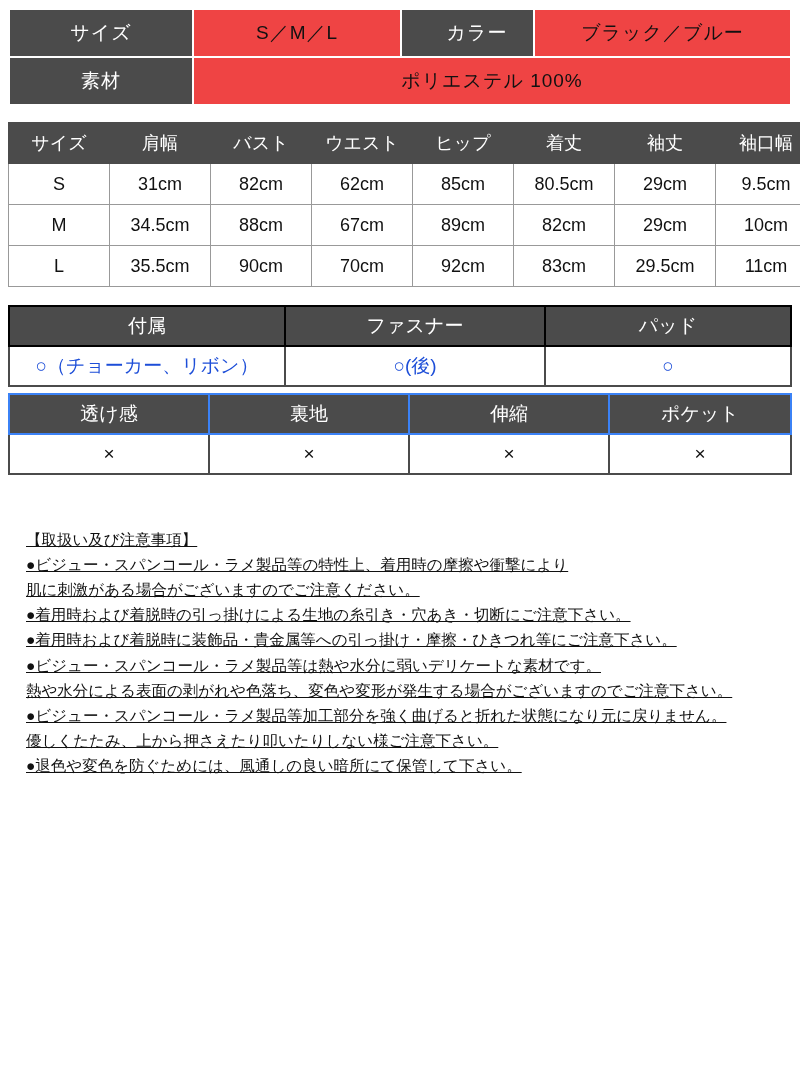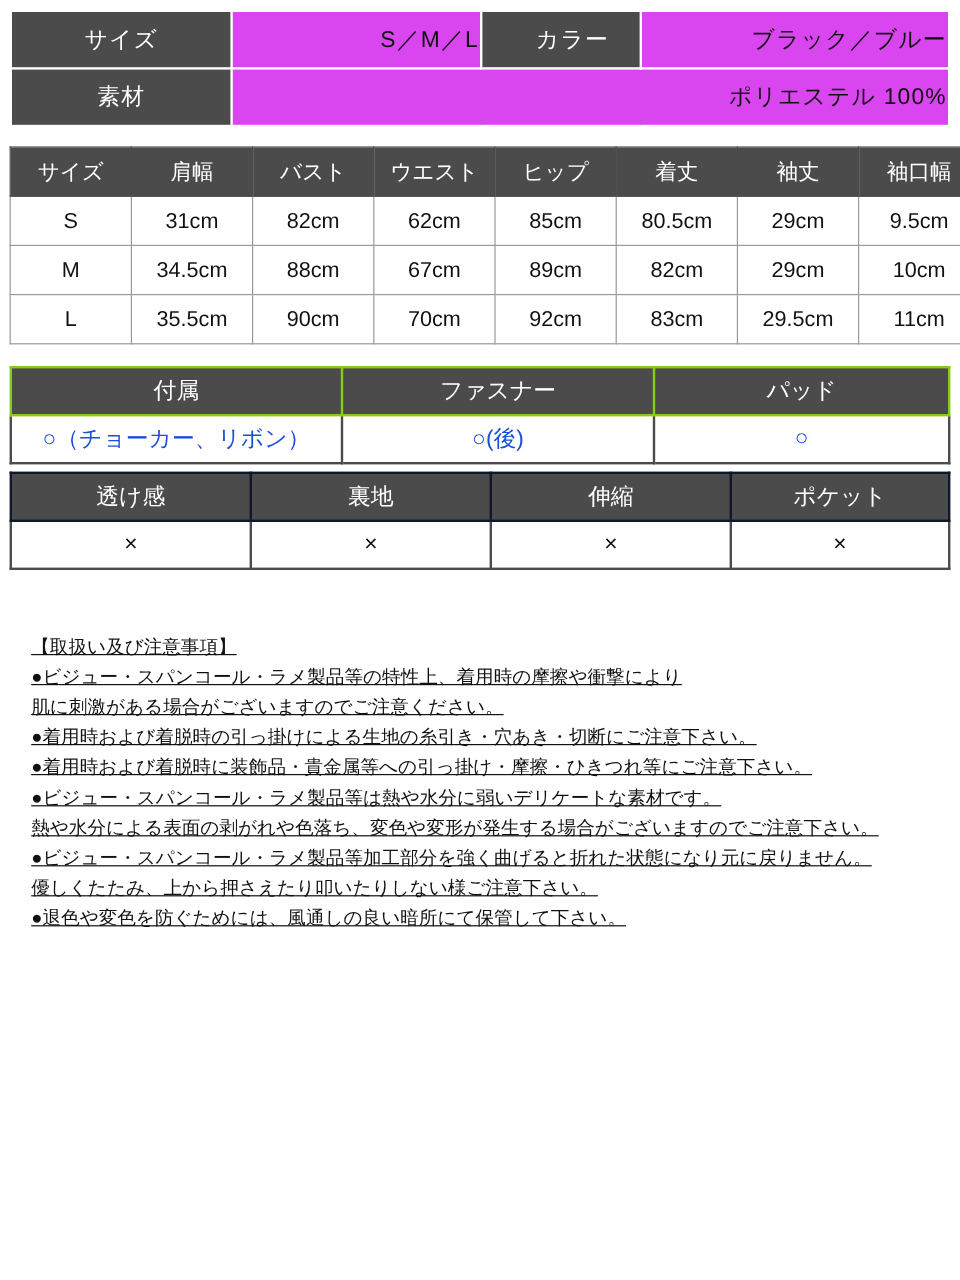--- a/index.html
+++ b/index.html
@@ -37,23 +37,22 @@
     vertical-align: middle;
     font-size: 19px;
     letter-spacing: 1px;
   }
   .spec-table td.hd {
     background: #4b4b4b;
     color: #ffffff;
     font-weight: normal;
   }
   .spec-table td.val {
-    background: #d946ef;
-    color: #111111;
-    text-align: right;
+    background: #ef4444;
+    color: #111111;
   }
 
   
   .size-table {
     margin-top: 16px;
   }
   .size-table td {
     border: 1px solid #999999;
     height: 38px;
     text-align: center;
@@ -69,41 +68,41 @@
   .size-table tbody td {
     background: #ffffff;
     color: #111111;
   }
 
   
   .attr-table {
     margin-top: 18px;
   }
   .attr-table td {
-    border: 2px solid #84cc16;
+    border: 2px solid #000000;
     height: 36px;
     text-align: center;
     vertical-align: middle;
     font-size: 19px;
   }
   .attr-table td.hd {
     background: #4b4b4b;
     color: #ffffff;
   }
   .attr-table td.val {
     background: #ffffff;
     color: #1d4ed8;
     border: 2px solid #4b4b4b;
   }
 
   .attr-table2 {
     margin-top: 6px;
   }
   .attr-table2 td {
-    border: 2px solid #0f172a;
+    border: 2px solid #3b82f6;
     height: 36px;
     text-align: center;
     vertical-align: middle;
     font-size: 19px;
   }
   .attr-table2 td.hd {
     background: #4b4b4b;
     color: #ffffff;
   }
   .attr-table2 td.val {

